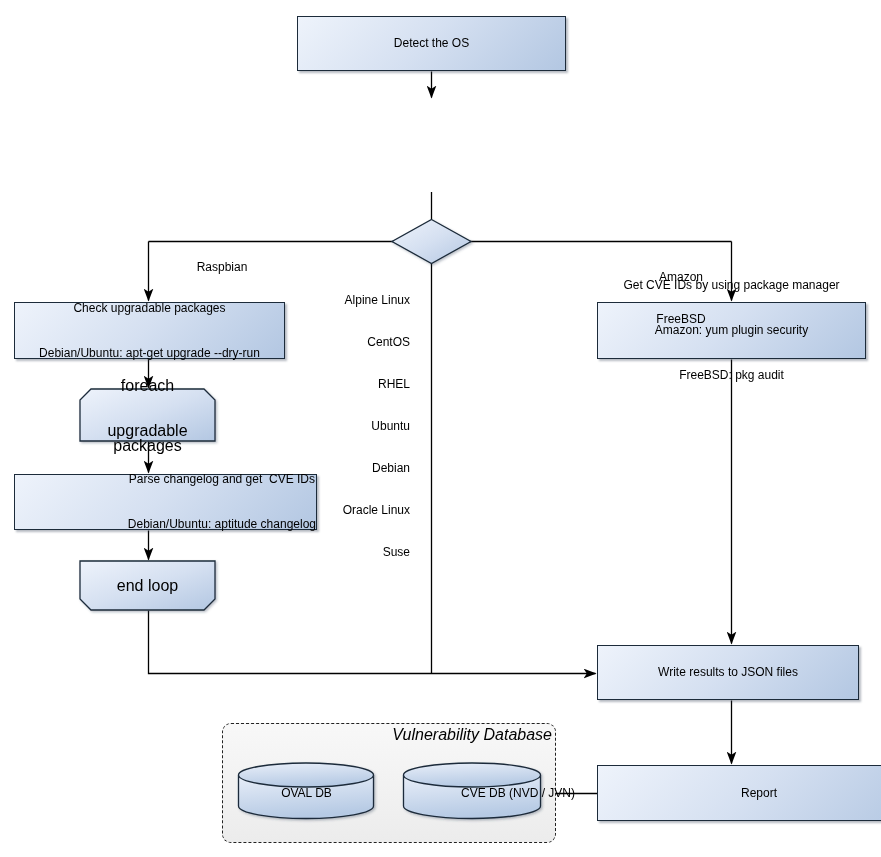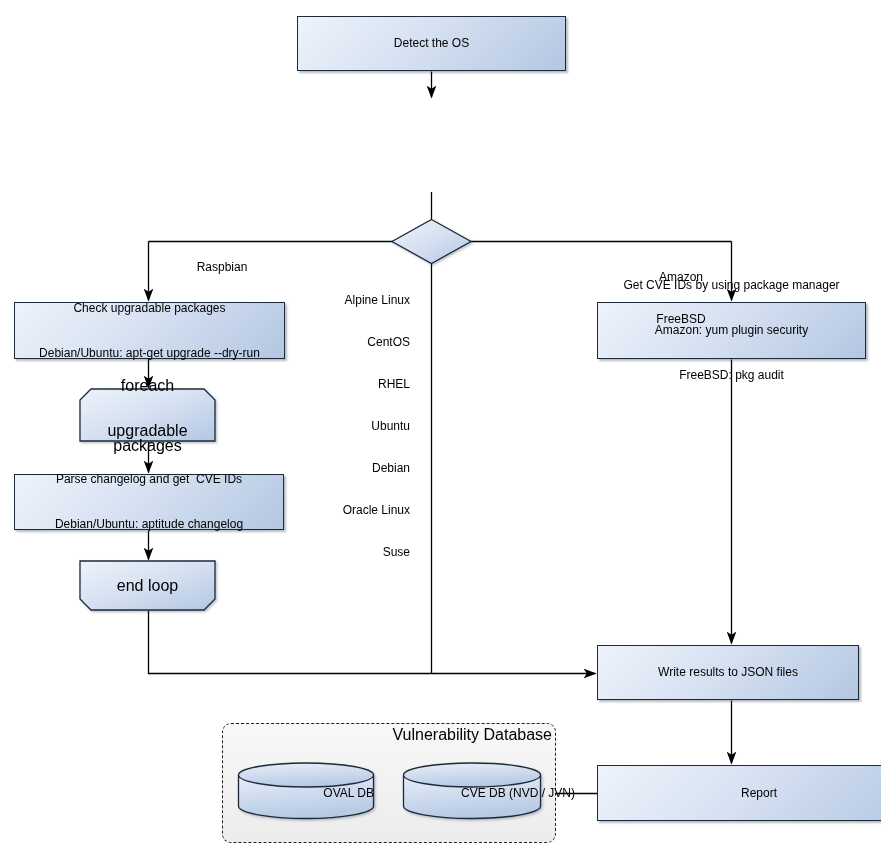--- a/index.html
+++ b/index.html
@@ -19,20 +19,21 @@
   .node.align-right .txt { margin:0 auto; text-align:right; }
   .shape-label {
     position:absolute; z-index:4; display:flex; align-items:center; justify-content:center;
     text-align:center; font-size:16px; line-height:15px; white-space:pre-wrap;
   }
   .label { position:absolute; z-index:4; font-size:12px; line-height:14px; white-space:pre-wrap; }
   .group {
     position:absolute; z-index:1; box-sizing:border-box;
     border:1.4px dashed #222; border-radius:9px;
     background:linear-gradient(180deg,#f8f8f8 0%,#ececec 100%);
+    font-style:italic;
   }
   .group-title { position:absolute; top:1px; right:3px; font-size:16px; line-height:19px; }
 </style>
 </head>
 <body>
 
 <div class="canvas">
 
   <div class="group" style="left:222px; top:723px; width:334px; height:120px;">
     <div class="group-title">Vulnerability Database</div>
@@ -89,21 +90,21 @@
   </div>
 
 
   <div class="node" style="left:14px; top:302px; width:271px; height:57px;">
     <div class="txt">
       <div>Check upgradable packages</div>
       <div>Debian/Ubuntu: apt-get upgrade --dry-run</div>
     </div>
   </div>
 
-  <div class="node" style="left:14px; top:474px; width:270px; height:56px;">
+  <div class="node" style="left:14px; top:474px; width:303px; height:56px;justify-content:flex-end;">
     <div class="txt">
       <div>Parse changelog and get  CVE IDs</div>
       <div>Debian/Ubuntu: aptitude changelog</div>
     </div>
   </div>
 
   <div class="node" style="left:597px; top:302px; width:269px; height:57px;">
     <div class="txt">
       <div>Get CVE IDs by using package manager</div>
       <div>Amazon: yum plugin security</div>
@@ -139,16 +140,16 @@
   <div class="label" style="right:471px; top:265px; text-align:right;">
     <div>Alpine Linux</div>
     <div>CentOS</div>
     <div>RHEL</div>
     <div>Ubuntu</div>
     <div>Debian</div>
     <div>Oracle Linux</div>
     <div>Suse</div>
   </div>
 
-  <div class="label" style="left:239px; top:786px; width:135px; text-align:right;">OVAL DB</div>
+  <div class="label" style="left:239px; top:786px; width:135px; text-align:center;">OVAL DB</div>
   <div class="label" style="left:403px; top:786px; width:138px; text-align:center;padding-left:46px;">CVE DB (NVD / JVN)</div>
 
 </div>
 
 </body></html>

